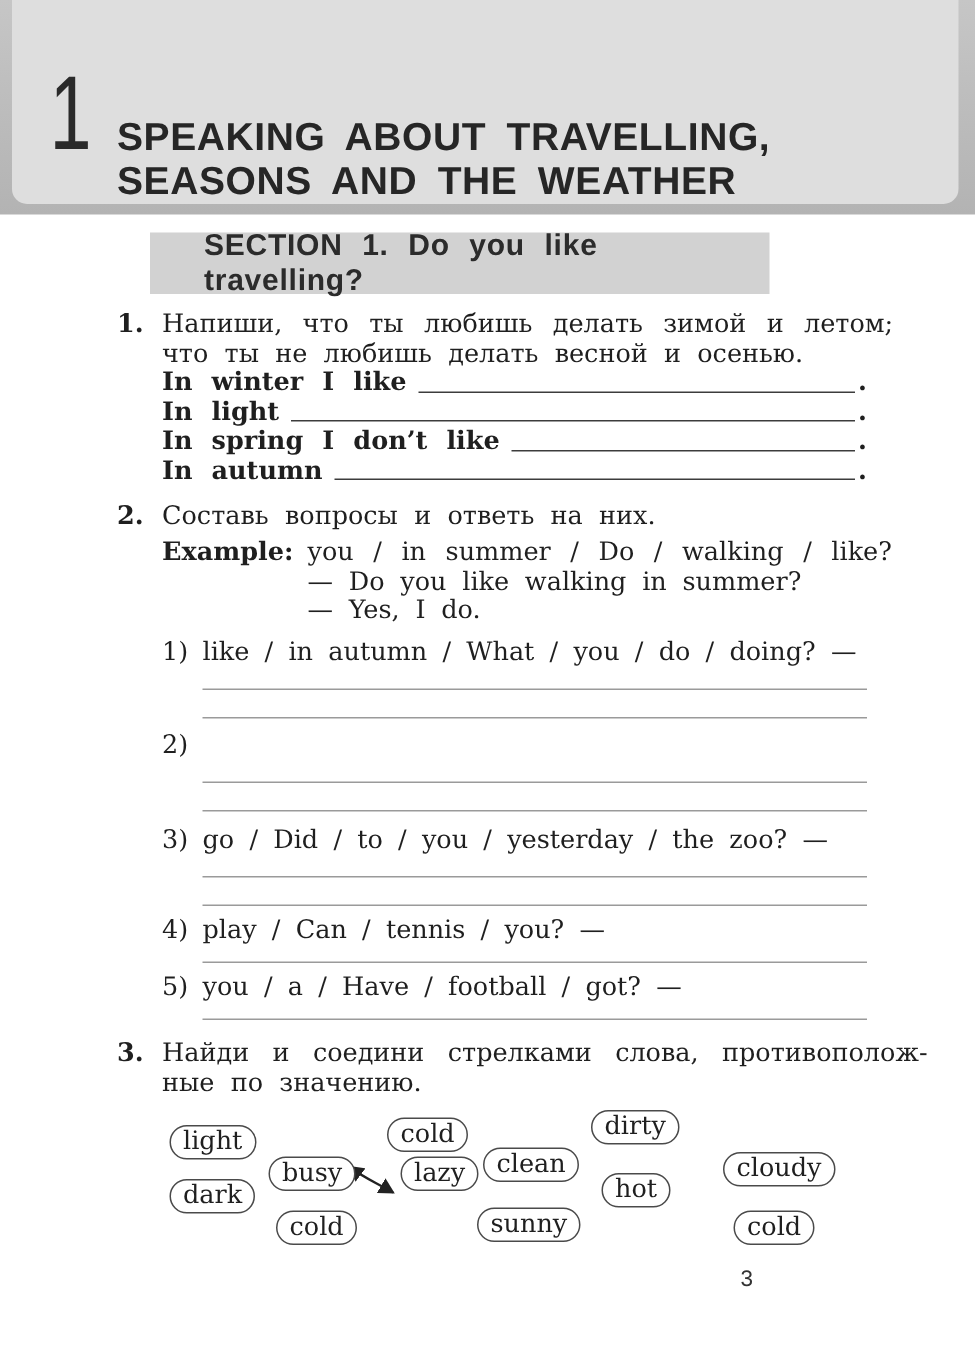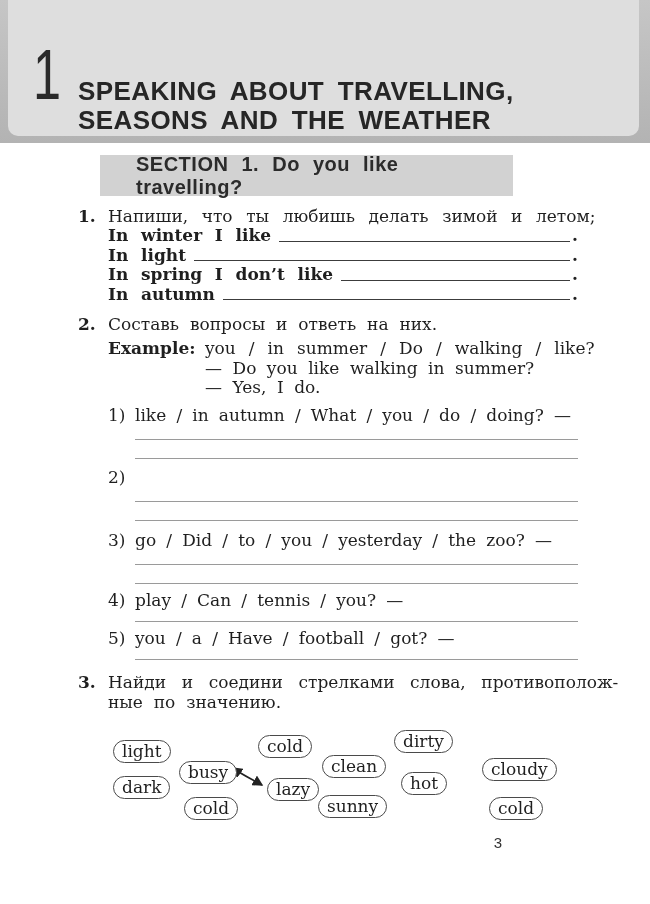--- a/index.html
+++ b/index.html
@@ -81,34 +81,34 @@
   .ans {
     height:0; border-bottom:1px solid var(--rule-light, #9a9a9a);
     margin-left:27px;
   }
   .ans.first  { margin-top:14px; }
   .ans.second { margin-top:18px; }
   .ans.single { margin-top:11px; }
 
   
   .ex3 { margin-top:12px; }
-  .bubbles { position:relative; height:100px; margin-top:14px; }
+  .bubbles { position:relative; height:100px; margin-top:4px; }
   .wb {
     position:absolute; display:inline-block;
     border:1.4px solid var(--bubble-border, #4a4a4a);
     border-radius:12px; padding:0px 8px 1px 8px;
     font-size:17px; line-height:20px; white-space:nowrap;
     background:#ffffff;
   }
   .wb0  { left:5px;   top:14px; }
   .wb1  { left:5px;   top:50px; }
   .wb2  { left:71px;  top:35px; }
   .wb3  { left:76px;  top:71px; }
   .wb4  { left:150px; top:9px;  }
-  .wb5  { left:159px; top:52px; }
+  .wb5  { left:159px; top:35px; }
   .wb6  { left:214px; top:29px; }
   .wb7  { left:210px; top:69px; }
   .wb8  { left:286px; top:4px;  }
   .wb9  { left:293px; top:46px; }
   .wb10 { left:374px; top:32px; }
   .wb11 { left:381px; top:71px; }
   .arrow-svg { position:absolute; left:0; top:0; width:473px; height:100px; pointer-events:none; }
 
   .page-number {
     margin-top:8px; padding-right:76px; text-align:right;
@@ -130,20 +130,21 @@
   </div>
 
   <div class="section-box">SECTION 1. Do you like travelling?</div>
 
   <div class="content">
 
     <div class="ex ex1">
       <span class="ex-num">1.</span>
       <div class="ex-body">
         <div class="instr ws-wide">Напиши, что ты любишь делать зимой и летом;</div>
+        <div class="instr ws-med">что ты не любишь делать весной и осенью.</div>
 
         <div class="fill-row">
           <span class="fill-label">In winter I like</span>
           <span class="fill-line"></span>
           <span>.</span>
         </div>
         <div class="fill-row">
           <span class="fill-label">In light</span>
           <span class="fill-line"></span>
           <span>.</span>

